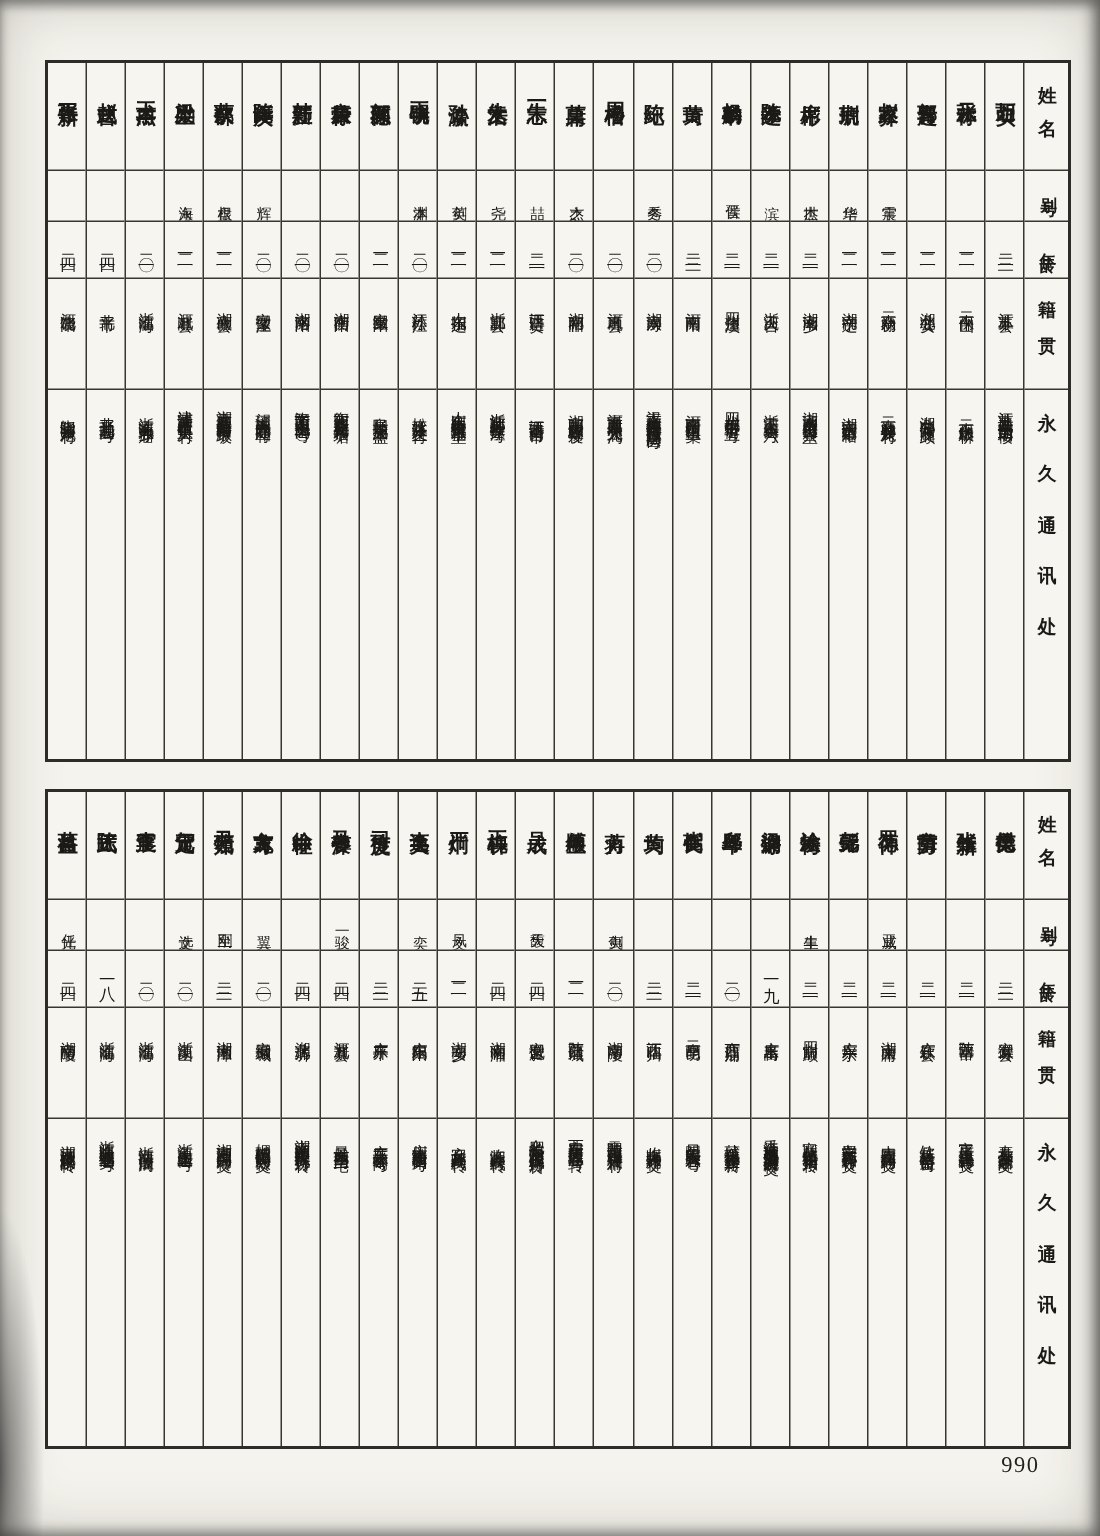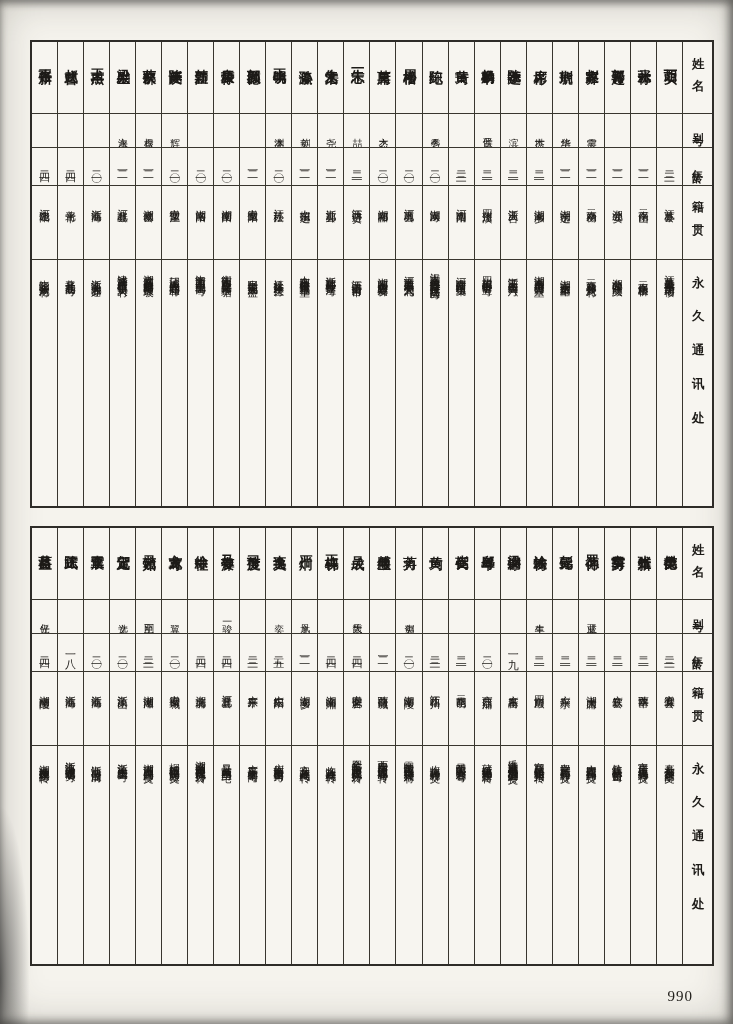--- a/index.html
+++ b/index.html
@@ -49,21 +49,20 @@
   .header-col .vtext{font-weight:bold;}
   .h-name .vtext{font-size:12.5px;letter-spacing:22px;}
   .h-alias .vtext{font-size:11px;letter-spacing:3px;}
   .h-age .vtext{font-size:11px;letter-spacing:3px;}
   .h-native .vtext{font-size:12px;letter-spacing:24px;}
   .h-addr .vtext{font-size:12.5px;letter-spacing:34px;}
   .page-number{
     position:absolute;right:40px;top:969px;
     font-size:15px;color:#23211d;letter-spacing:1px;
     font-family:"Liberation Serif",serif;
-    margin-top:19px;
   }
 </style>
 </head>
 <body>
 
 <div class="page">
 
   <div class="dir-table t-top">
     <div class="col header-col">
       <div class="cell name-cell h-name"><span class="vtext">姓名</span></div>

